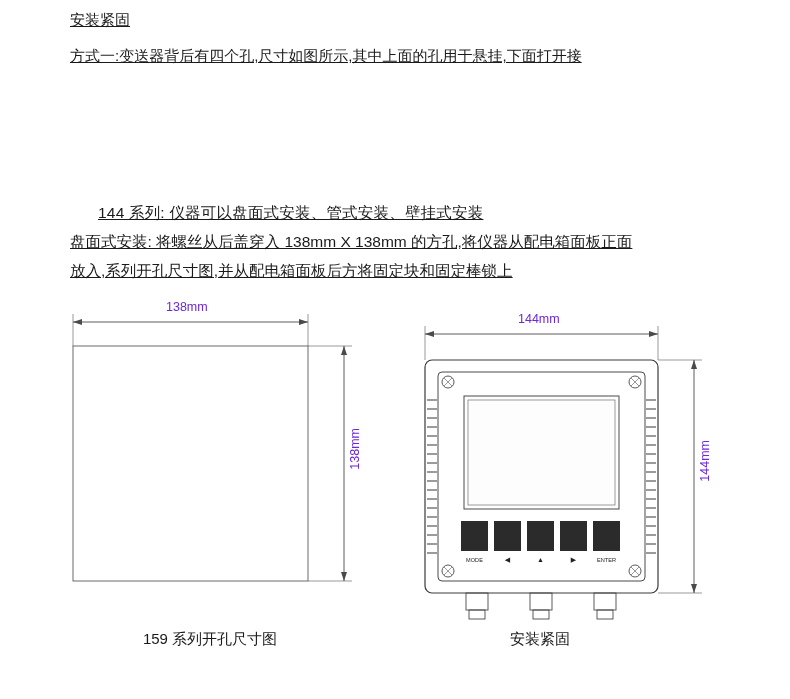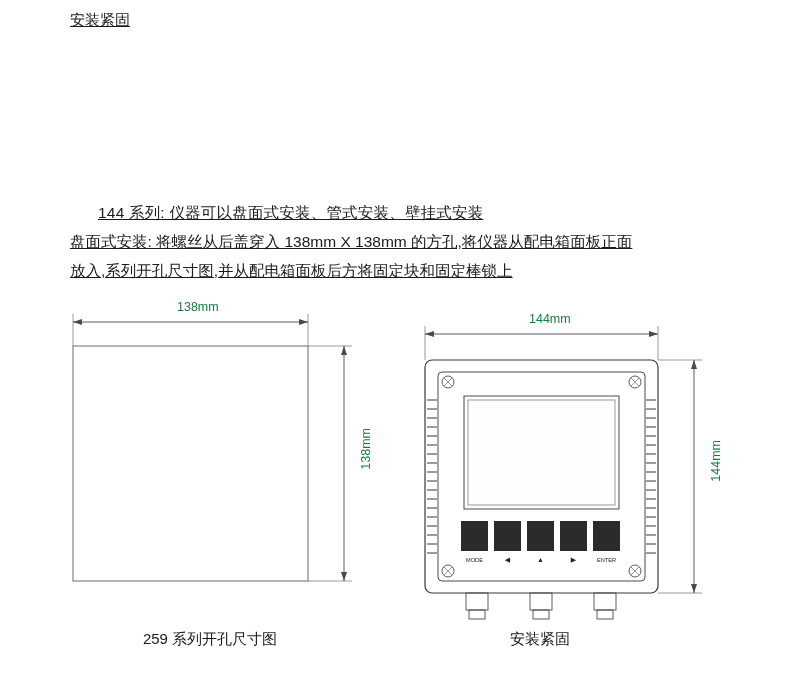--- a/index.html
+++ b/index.html
@@ -56,23 +56,22 @@
     position: absolute;
     font-size: 15px;
     text-align: center;
     color: #1a1a1a;
   }
 
   
   .dim {
     position: absolute;
     font-size: 12.5px;
-    color: #15803d;
+    color: #6d28d9;
     font-family: "Liberation Sans", sans-serif;
-    margin-left: 11px;
   }
   .dim.vert {
     writing-mode: vertical-rl;
     text-orientation: mixed;
     transform: rotate(180deg);
   }
 
   svg { display: block; }
   .ln { stroke: #4a4a4a; stroke-width: 0.9; fill: none; }
   .ln-thin { stroke: #6f6f6f; stroke-width: 0.7; fill: none; }
@@ -85,20 +84,21 @@
   .btnlabel { font-size: 5.6px; fill: #222; font-family: "Liberation Sans", sans-serif; }
 </style>
 </head>
 <body>
 
 <div class="page">
 
   <div class="text-block heading">安装紧固</div>
 
   <div class="text-block para1">
+    <div>方式一:变送器背后有四个孔,尺寸如图所示,其中上面的孔用于悬挂,下面打开接</div>
   </div>
 
   <div class="text-block para2">
     <div class="l1">144 系列: 仪器可以盘面式安装、管式安装、壁挂式安装</div>
     <div>盘面式安装: 将螺丝从后盖穿入 138mm X 138mm 的方孔,将仪器从配电箱面板正面</div>
     <div>放入,系列开孔尺寸图,并从配电箱面板后方将固定块和固定棒锁上</div>
   </div>
 
   <div class="drawings">
 
@@ -119,21 +119,21 @@
 
         <line class="ln" x1="284" y1="46" x2="284" y2="281"></line>
         <polygon points="284,46 281,55 287,55" fill="#4a4a4a"></polygon>
         <polygon points="284,281 281,272 287,272" fill="#4a4a4a"></polygon>
       </svg>
 
       <div class="dim" style="left:106px; top:0px;">138mm</div>
       <div class="dim vert" style="left:288px; top:128px;">138mm</div>
     </div>
 
-    <div class="caption" style="left:60px; top:330px; width:300px;">259 系列开孔尺寸图</div>
+    <div class="caption" style="left:60px; top:330px; width:300px;">159 系列开孔尺寸图</div>
 
     <div style="position:absolute; left:410px; top:12px; width:330px; height:330px;">
       <svg width="330" height="330" viewBox="0 0 330 330">
 
         <line class="ln-thin" x1="15" y1="14" x2="15" y2="48"></line>
         <line class="ln-thin" x1="248" y1="14" x2="248" y2="48"></line>
         <line class="ln" x1="15" y1="22" x2="248" y2="22"></line>
         <polygon points="15,22 24,19 24,25" fill="#4a4a4a"></polygon>
         <polygon points="248,22 239,19 239,25" fill="#4a4a4a"></polygon>
 

